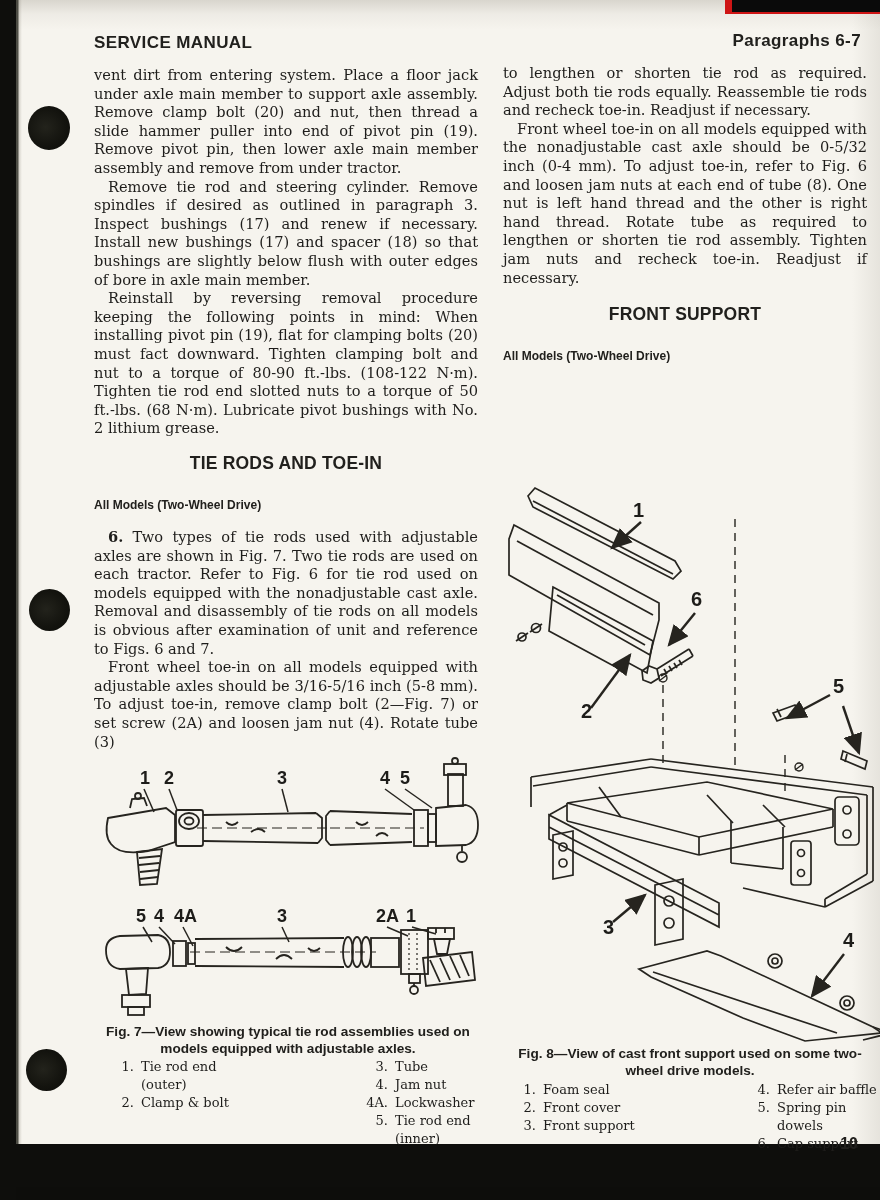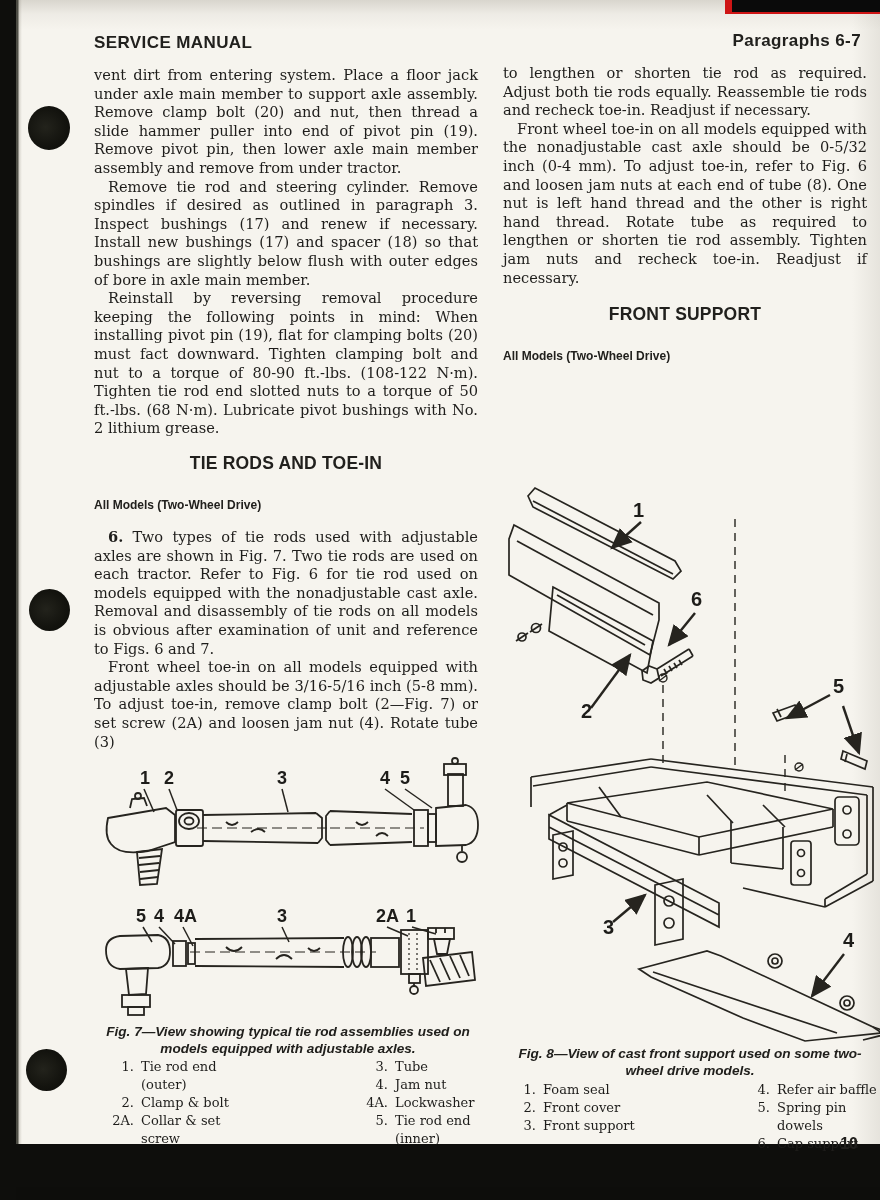--- a/index.html
+++ b/index.html
@@ -26,21 +26,21 @@
     font-weight:bold;font-size:17px;letter-spacing:.4px;color:#21201d;}
   .col{position:absolute;text-align:justify;font-size:14.6px;line-height:18.6px;}
   .col p{margin:0;}
   .col p.ind{text-indent:14px;}
   .sechead{font-family:"Liberation Sans","DejaVu Sans",sans-serif;font-weight:bold;
     font-size:17.5px;text-align:center;text-indent:0;letter-spacing:.2px;color:#21201d;}
   .subhead{font-family:"Liberation Sans","DejaVu Sans",sans-serif;font-weight:bold;
     font-size:12px;text-align:left;text-indent:0;color:#21201d;}
   .lead{font-weight:bold;}
   .figcap{position:absolute;font-family:"Liberation Sans","DejaVu Sans",sans-serif;
-    font-weight:bold;font-style:italic;font-size:13.6px;line-height:16.5px;
+    font-weight:bold;font-size:13.6px;line-height:16.5px;
     text-align:center;white-space:pre-line;color:#21201d;}
   .parts{position:absolute;font-size:13px;line-height:18px;}
   .sublist{position:absolute;top:0;}
   .prow{display:flex;}
   .pnum{flex:none;text-align:right;margin-right:7px;}
   .pname{white-space:pre-line;}
   .pagenum{position:absolute;font-family:"Liberation Sans","DejaVu Sans",sans-serif;
     font-weight:bold;font-size:16px;color:#21201d;}
   .figsvg{position:absolute;}
   svg text{font-family:"Liberation Sans","DejaVu Sans",sans-serif;font-weight:bold;fill:#1d1c19;}
@@ -169,25 +169,20 @@
     <div class="sublist" style="left:8px;">
       <div class="prow">
           <span class="pnum" style="width:30px;">1.</span>
           <span class="pname">Tie rod end
 (outer)</span>
         </div>
       <div class="prow">
           <span class="pnum" style="width:30px;">2.</span>
           <span class="pname">Clamp &amp; bolt</span>
         </div>
-      <div class="prow">
-          <span class="pnum" style="width:30px;">2A.</span>
-          <span class="pname">Collar &amp; set
-screw</span>
-        </div>
     </div>
     <div class="sublist" style="left:258px;">
       <div class="prow">
           <span class="pnum" style="width:34px;">3.</span>
           <span class="pname">Tube</span>
         </div>
       <div class="prow">
           <span class="pnum" style="width:34px;">4.</span>
           <span class="pname">Jam nut</span>
         </div>

